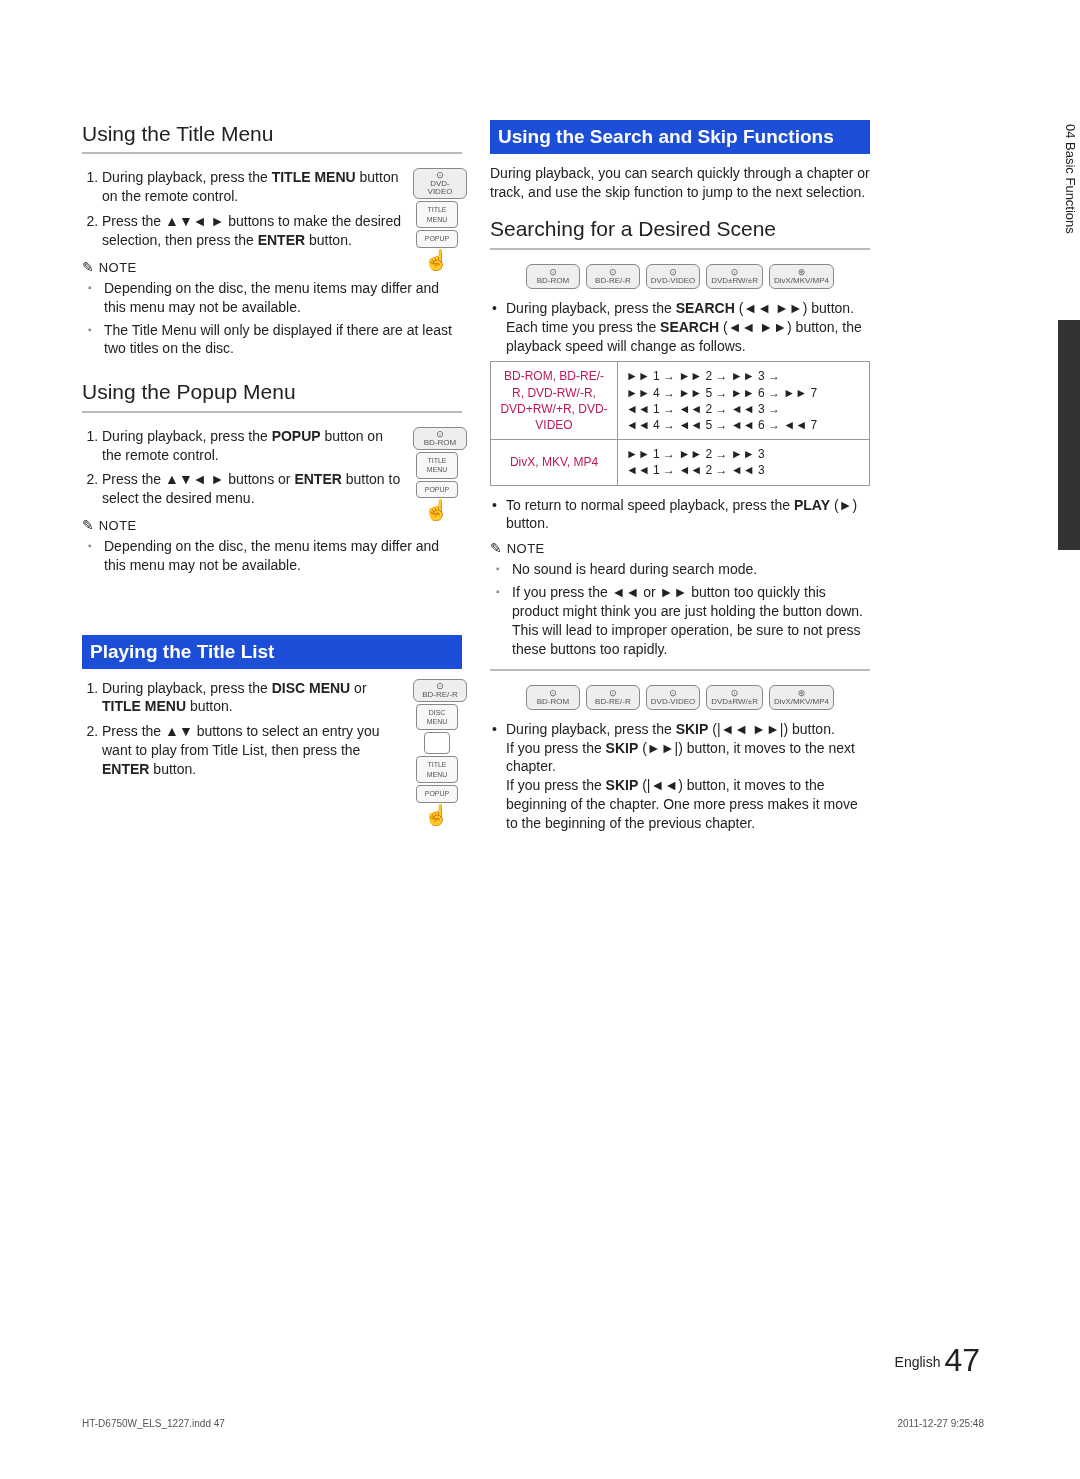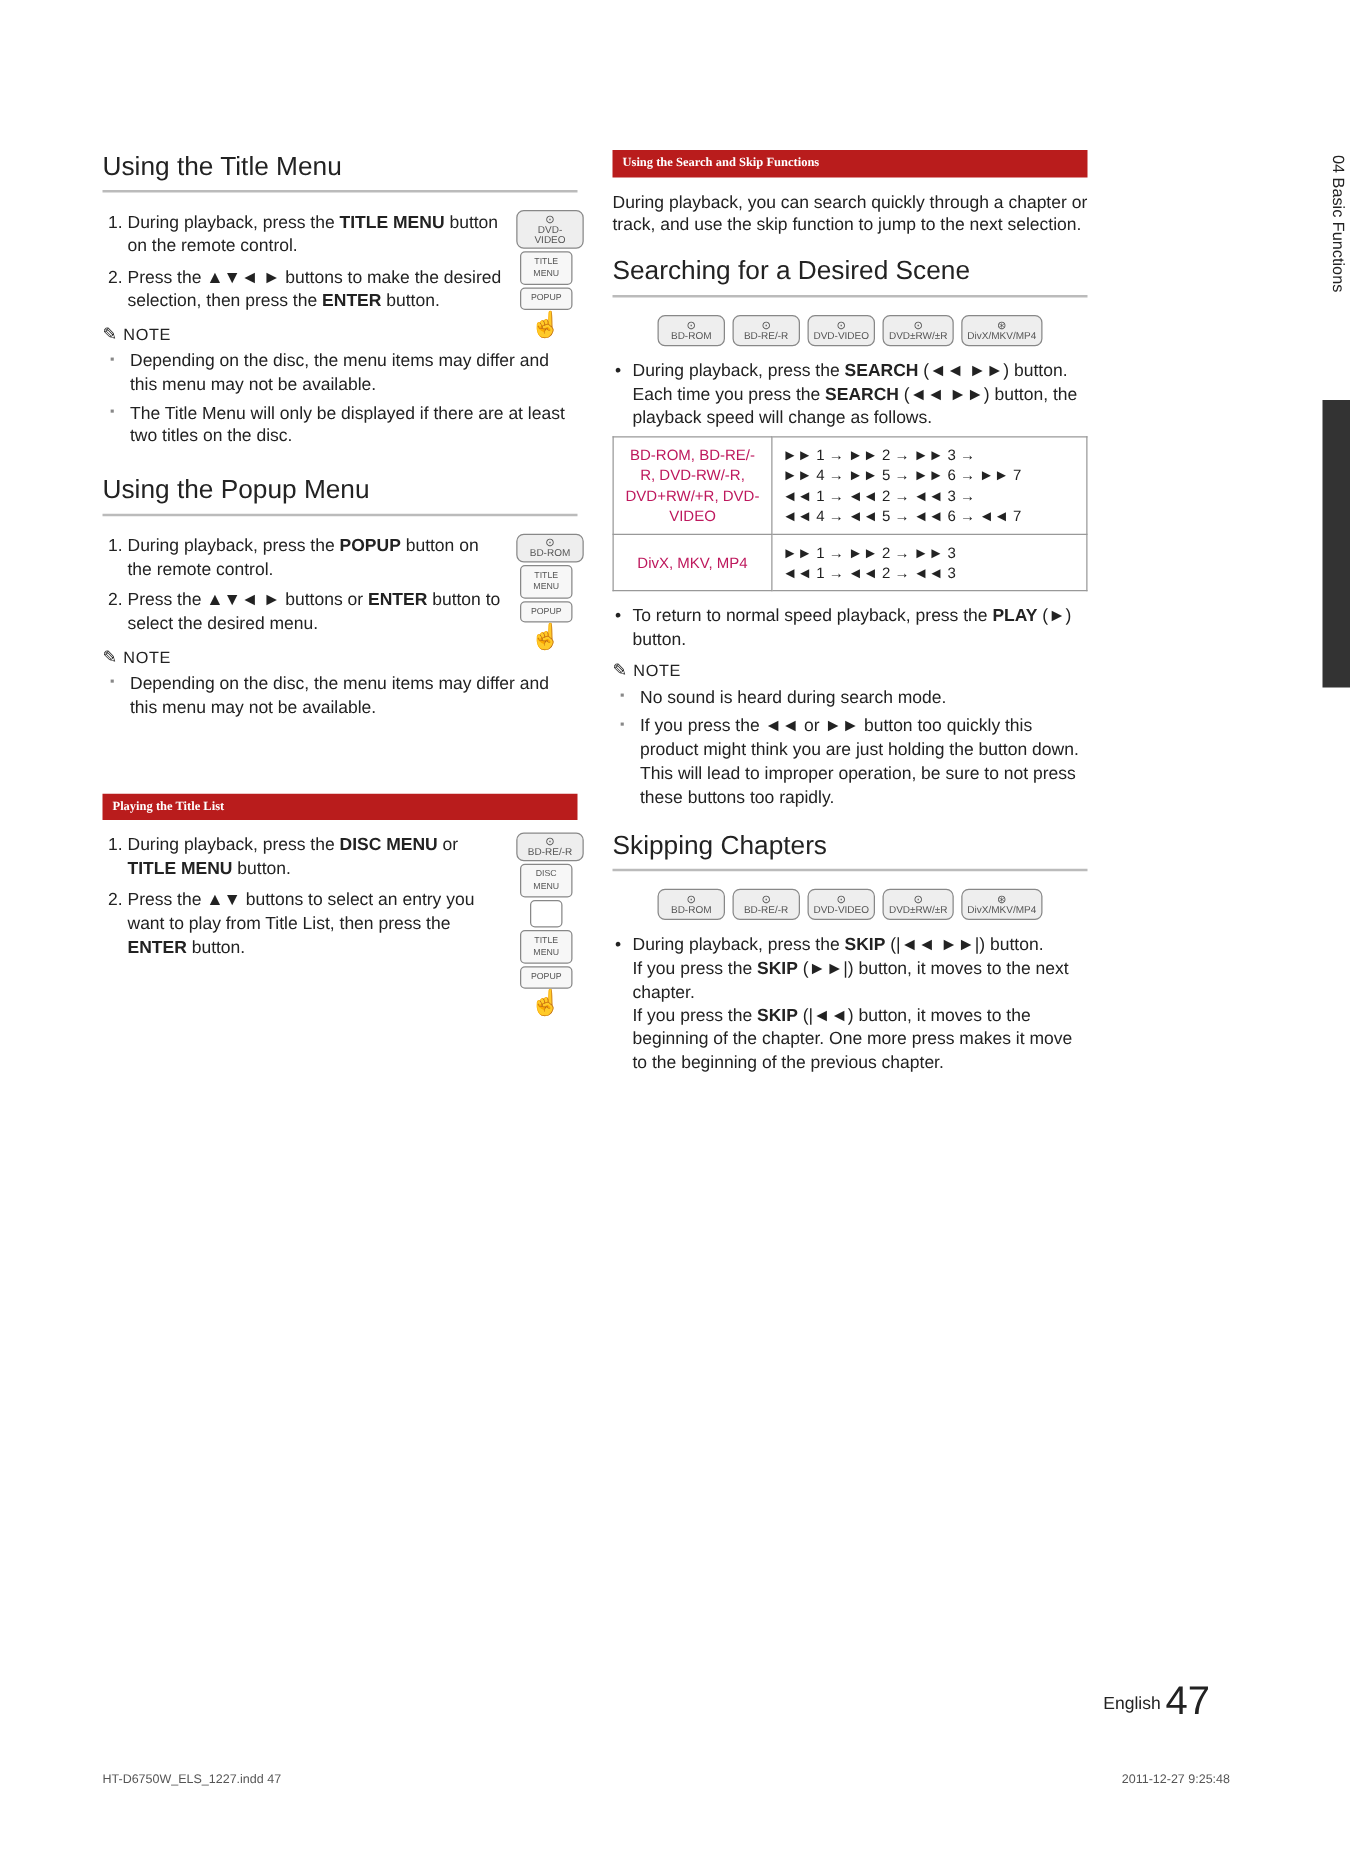--- a/index.html
+++ b/index.html
@@ -31,27 +31,26 @@
     font-size: 21px;
     font-weight: normal;
     margin: 0 0 4px 0;
     color: #222;
   }
   .title-underline {
     border-bottom: 2px solid #bbb;
     margin-bottom: 14px;
   }
   .subsection-bar {
-    background: #b91c1c;
+    background: #1d4ed8;
     color: #fff;
-    font-size: 10px;
+    font-size: 19px;
     font-weight: bold;
     padding: 4px 8px;
     margin: 16px 0 10px 0;
-    font-family: Liberation Serif, serif;
   }
   ol {
     margin: 6px 0 8px 0;
     padding-left: 20px;
   }
   ol li {
     margin-bottom: 6px;
   }
   .note-label {
     font-weight: normal;
@@ -166,21 +165,21 @@
   .side-block {
     position: absolute;
     right: 0;
     top: 320px;
     width: 22px;
     height: 230px;
     background: #333;
   }
   .footer-pg {
     position: absolute;
-    right: 112px;
+    right: 100px;
     bottom: 100px;
     font-size: 14px;
   }
   .footer-pg .num {
     font-size: 32px;
     vertical-align: -4px;
   }
   .footer-meta {
     position: absolute;
     bottom: 50px;
@@ -308,21 +307,20 @@
   <ul class="bullet">
     <li><span>To return to normal speed playback, press the </span><b>PLAY</b><span> (►) button.</span></li>
   </ul>
 
   <div class="note-label">NOTE</div>
   <ul class="note-list">
     <li>No sound is heard during search mode.</li>
     <li>If you press the ◄◄ or ►► button too quickly this product might think you are just holding the button down. This will lead to improper operation, be sure to not press these buttons too rapidly.</li>
   </ul>
 
-  <h2 class="section-title" style="margin-top:16px">Skipping Chapters</h2>
   <div class="title-underline"></div>
 
   <div class="disc-row">
     <span class="disc-badge"><span class="dot">⊙</span><span>BD-ROM</span></span>
     <span class="disc-badge"><span class="dot">⊙</span><span>BD-RE/-R</span></span>
     <span class="disc-badge"><span class="dot">⊙</span><span>DVD-VIDEO</span></span>
     <span class="disc-badge"><span class="dot">⊙</span><span>DVD±RW/±R</span></span>
     <span class="disc-badge"><span class="dot">⊛</span><span>DivX/MKV/MP4</span></span>
   </div>
 

